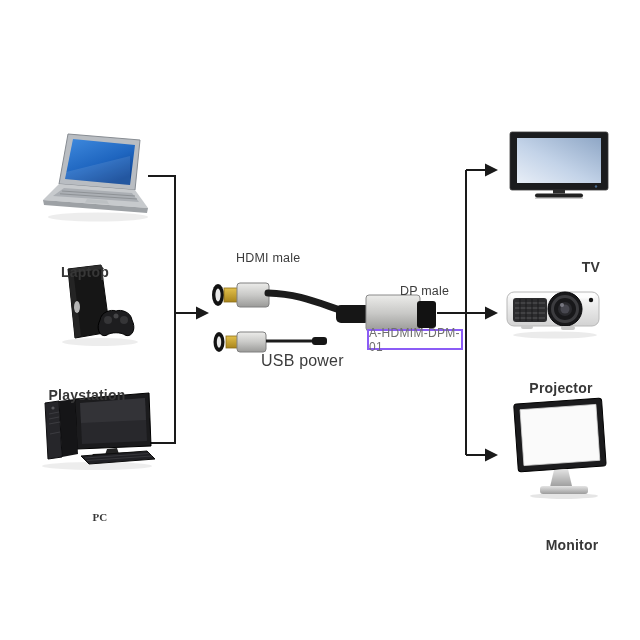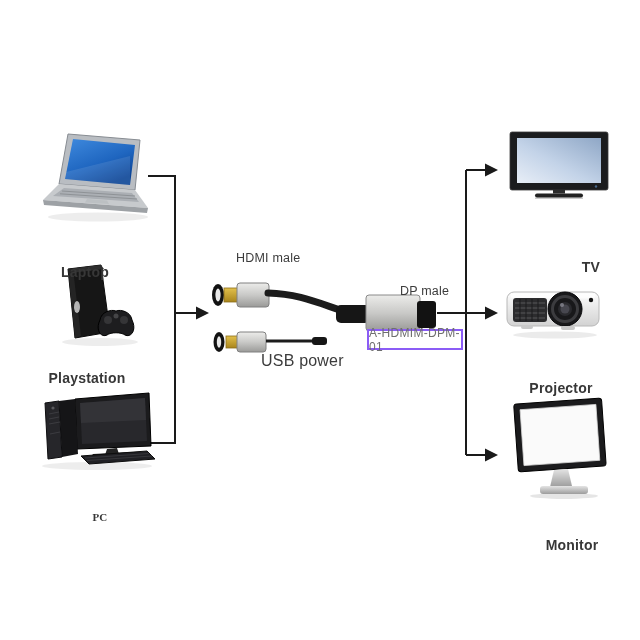--- a/index.html
+++ b/index.html
@@ -169,21 +169,21 @@
         <ellipse cx="219" cy="342" rx="2.2" ry="5.8" fill="#e8e8e8"></ellipse>
         <rect x="226" y="336" width="12" height="12" fill="url(#goldTip)" stroke="#8a6d1a" stroke-width="0.8"></rect>
         <rect x="237" y="332" width="29" height="20" rx="3" fill="url(#metalGrey)" stroke="#808080"></rect>
       </g>
       <path d="M266,341 L314,341" stroke="#1c1c1c" stroke-width="3"></path>
       <rect x="312" y="337" width="15" height="8" rx="3" fill="#161616"></rect>
     </g>
   </svg>
 
   <div class="dev-label" style="left:45px;top:224px;width:80px;">Laptop</div>
-  <div class="dev-label" style="left:37px;top:330px;width:100px;">Playstation</div>
+  <div class="dev-label" style="left:37px;top:347px;width:100px;">Playstation</div>
   <div class="dev-label" style="left:60px;top:471px;width:80px;font-size:11px;font-family:Liberation Serif, serif;">PC</div>
 
   <div class="dev-label" style="left:520px;top:219px;width:80px;text-align:right;">TV</div>
   <div class="dev-label" style="left:516px;top:340px;width:90px;">Projector</div>
   <div class="dev-label" style="left:532px;top:497px;width:80px;">Monitor</div>
 
   <div class="conn-label" style="left:204px;top:251px;">HDMI male</div>
   <div class="conn-label" style="left:368px;top:284px;">DP male</div>
   <div class="conn-label" style="left:229px;top:352px;font-size:16px;">USB power</div>
 

